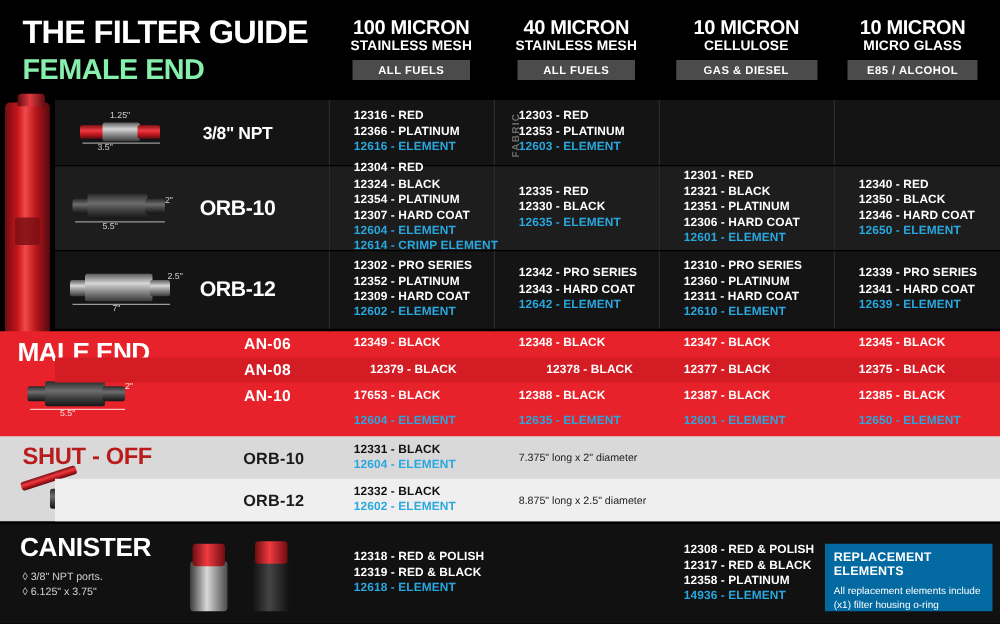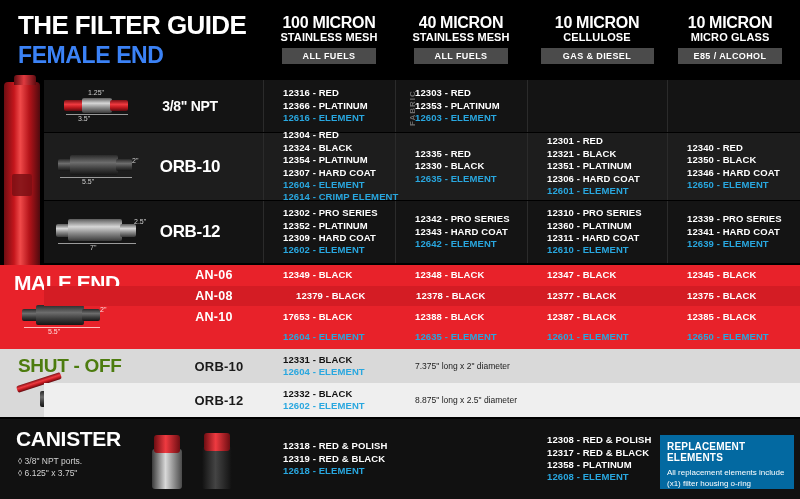--- a/index.html
+++ b/index.html
@@ -12,21 +12,21 @@
   #sheet { position:absolute; inset:0; background:#000; }
 
   
   #top { position:absolute; left:0; top:0; width:800px; height:78px; }
   #title-block { position:absolute; left:18px; top:12px; width:250px; }
   #main-title {
     font-size:26px; font-weight:bold; color:#fff; letter-spacing:-0.6px;
     line-height:26px;
   }
   #sub-title {
-    font-size:23px; font-weight:bold; color:#3b82f6; letter-spacing:-0.4px;
+    font-size:23px; font-weight:bold; color:#86efac; letter-spacing:-0.4px;
     line-height:26px; margin-top:4px;
   }
 
   .colhead { position:absolute; top:14px; text-align:center; }
   .colhead .big {
     font-size:16px; font-weight:bold; color:#fff; line-height:17px; letter-spacing:-0.3px;
   }
   .colhead .small {
     font-size:11px; font-weight:bold; color:#fff; line-height:13px; letter-spacing:0.1px;
   }
@@ -105,21 +105,21 @@
   .vert-label {
     position:absolute; font-size:8px; font-weight:bold; color:#6f6f6f;
     transform:rotate(-90deg); transform-origin:left top; letter-spacing:1px;
   }
 
   
   #maleLabel { font-size:21px; font-weight:bold; color:#fff; letter-spacing:-0.5px; }
   .an-label { font-size:12.5px; font-weight:bold; color:#fff; letter-spacing:0.3px; }
 
   
-  #shutLabel { font-size:19px; font-weight:bold; color:#4d7c0f; letter-spacing:-0.3px; }
+  #shutLabel { font-size:19px; font-weight:bold; color:#b91c1c; letter-spacing:-0.3px; }
   .orb-grey { font-size:13px; font-weight:bold; color:#1a1a1a; letter-spacing:0.2px; }
   .feat-title { font-size:9.5px; font-weight:bold; color:#111; }
   .feat-item { font-size:8px; color:#222; line-height:11.5px; }
   .sodim { font-size:8.5px; color:#222; }
 
   
   #canLabel { font-size:21px; font-weight:bold; color:#fff; letter-spacing:-0.3px; }
   .can-note { font-size:8.5px; color:#d2d2d2; line-height:12px; }
   #replbox {
     position:absolute; background:#0369a1; color:#fff;
@@ -300,21 +300,21 @@
     <div style="position:absolute; left:44px; top:0; width:756px; height:20px;">
       <div class="rowlabel an-label" style="left:130px; width:80px;">AN-06</div>
       <div class="cell codes c-white" style="left:239px; width:128px; justify-content:center;">12349 - BLACK</div>
       <div class="cell codes c-white" style="left:371px; width:128px;">12348 - BLACK</div>
       <div class="cell codes c-white" style="left:503px; width:136px;">12347 - BLACK</div>
       <div class="cell codes c-white" style="left:643px; width:136px;">12345 - BLACK</div>
     </div>
     <div style="position:absolute; left:44px; top:21px; width:756px; height:20px; background:#d41c24;">
       <div class="rowlabel an-label" style="left:130px; width:80px;">AN-08</div>
       <div class="cell codes c-white" style="left:252px; width:128px;">12379 - BLACK</div>
-      <div class="cell codes c-white" style="left:372px; width:128px;">12378 - BLACK</div>
+      <div class="cell codes c-white" style="left:393px; width:128px;">12378 - BLACK</div>
       <div class="cell codes c-white" style="left:503px; width:136px;">12377 - BLACK</div>
       <div class="cell codes c-white" style="left:643px; width:136px;">12375 - BLACK</div>
     </div>
     <div style="position:absolute; left:44px; top:42px; width:756px; height:20px;">
       <div class="rowlabel an-label" style="left:130px; width:80px;">AN-10</div>
       <div class="cell codes c-white" style="left:239px; width:128px;">17653 - BLACK</div>
       <div class="cell codes c-white" style="left:371px; width:128px;">12388 - BLACK</div>
       <div class="cell codes c-white" style="left:503px; width:136px;">12387 - BLACK</div>
       <div class="cell codes c-white" style="left:643px; width:136px;">12385 - BLACK</div>
     </div>
@@ -379,21 +379,21 @@
     <div class="cell codes" style="left:283px; width:140px; position:absolute; top:12px; height:56px;">
       <div class="c-white">12318 - RED &amp; POLISH</div>
       <div class="c-white">12319 - RED &amp; BLACK</div>
       <div class="c-blue">12618 - ELEMENT</div>
     </div>
 
     <div class="cell codes" style="left:547px; width:150px; position:absolute; top:8px; height:64px;">
       <div class="c-white">12308 - RED &amp; POLISH</div>
       <div class="c-white">12317 - RED &amp; BLACK</div>
       <div class="c-white">12358 - PLATINUM</div>
-      <div class="c-blue">12608 - ELEMENT</div>
+      <div class="c-blue">14936 - ELEMENT</div>
     </div>
 
     <div id="replbox" style="left:660px; top:16px; width:134px; height:54px; padding:6px 7px;">
       <div class="rt">REPLACEMENT ELEMENTS</div>
       <div class="rb" style="margin-top:4px;">All replacement elements include (x1) filter housing o-ring</div>
     </div>
   </div>
 
 </div>
 

